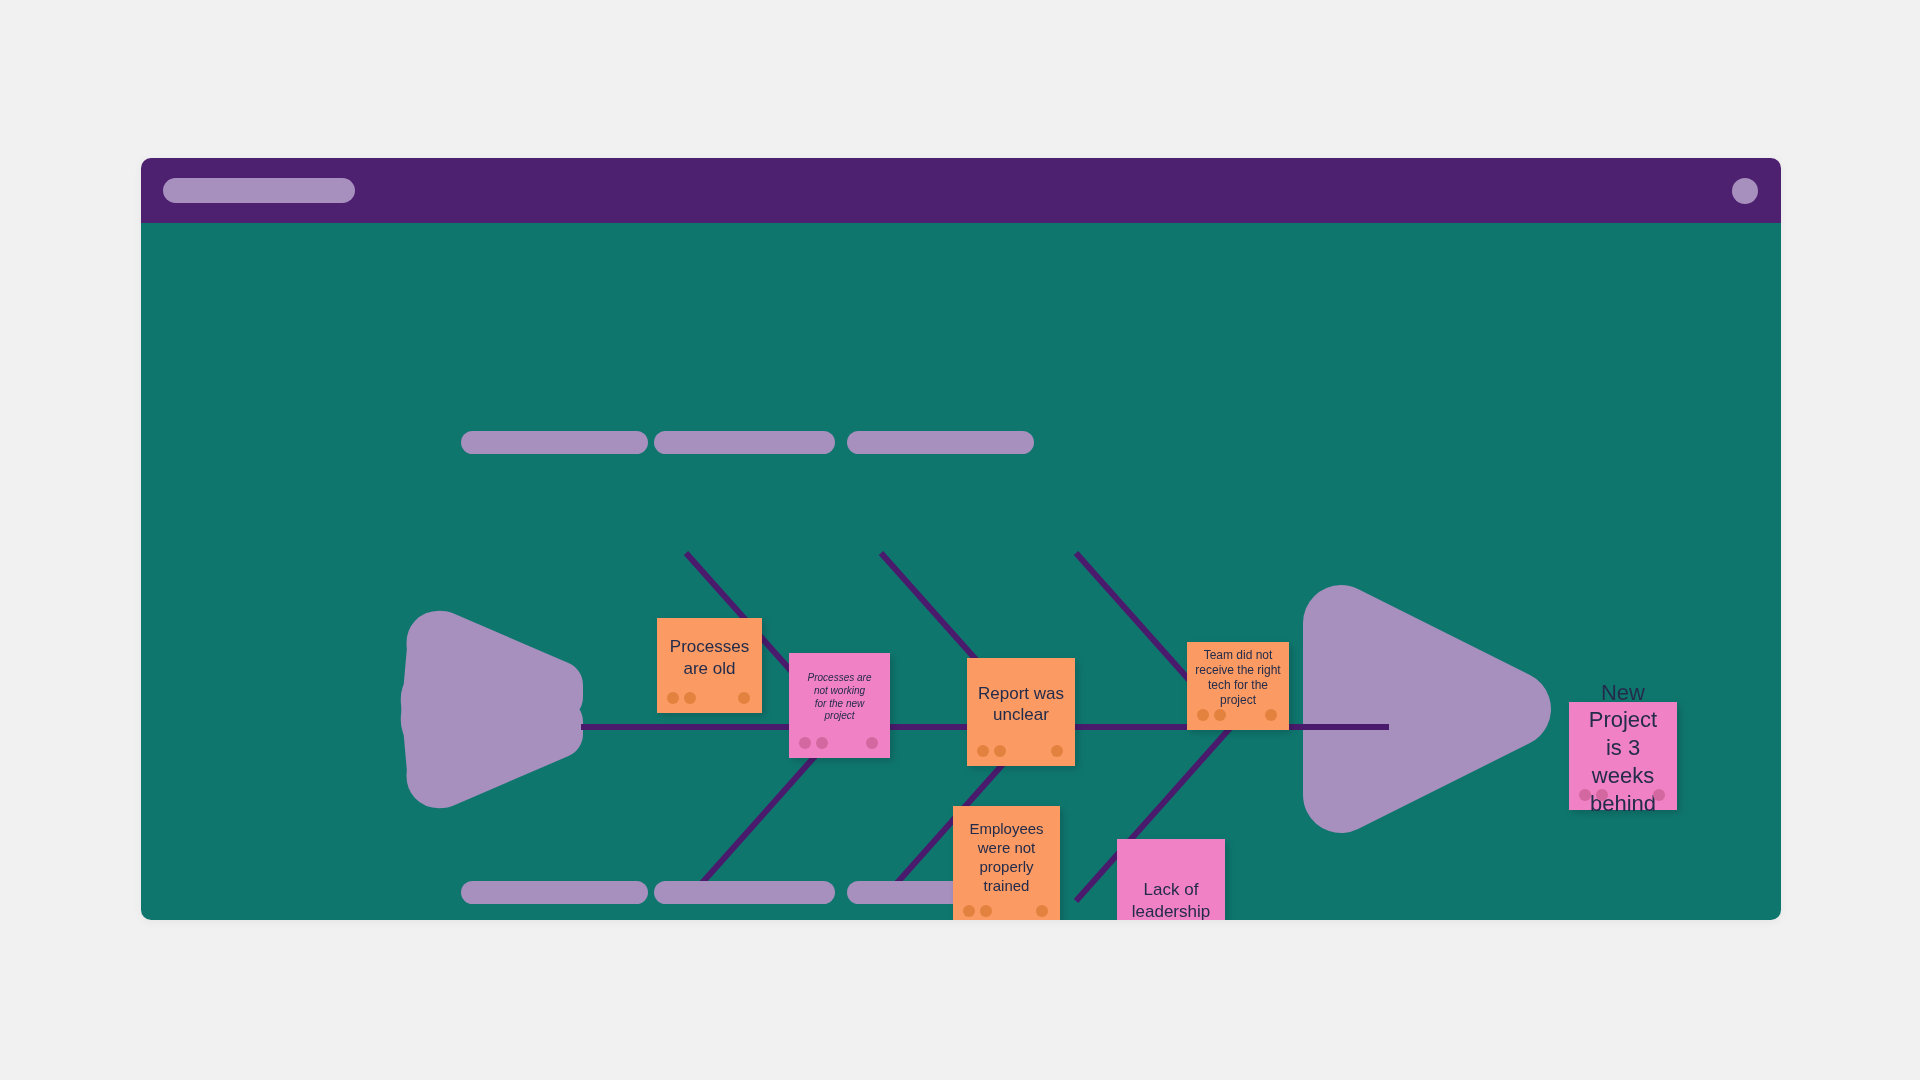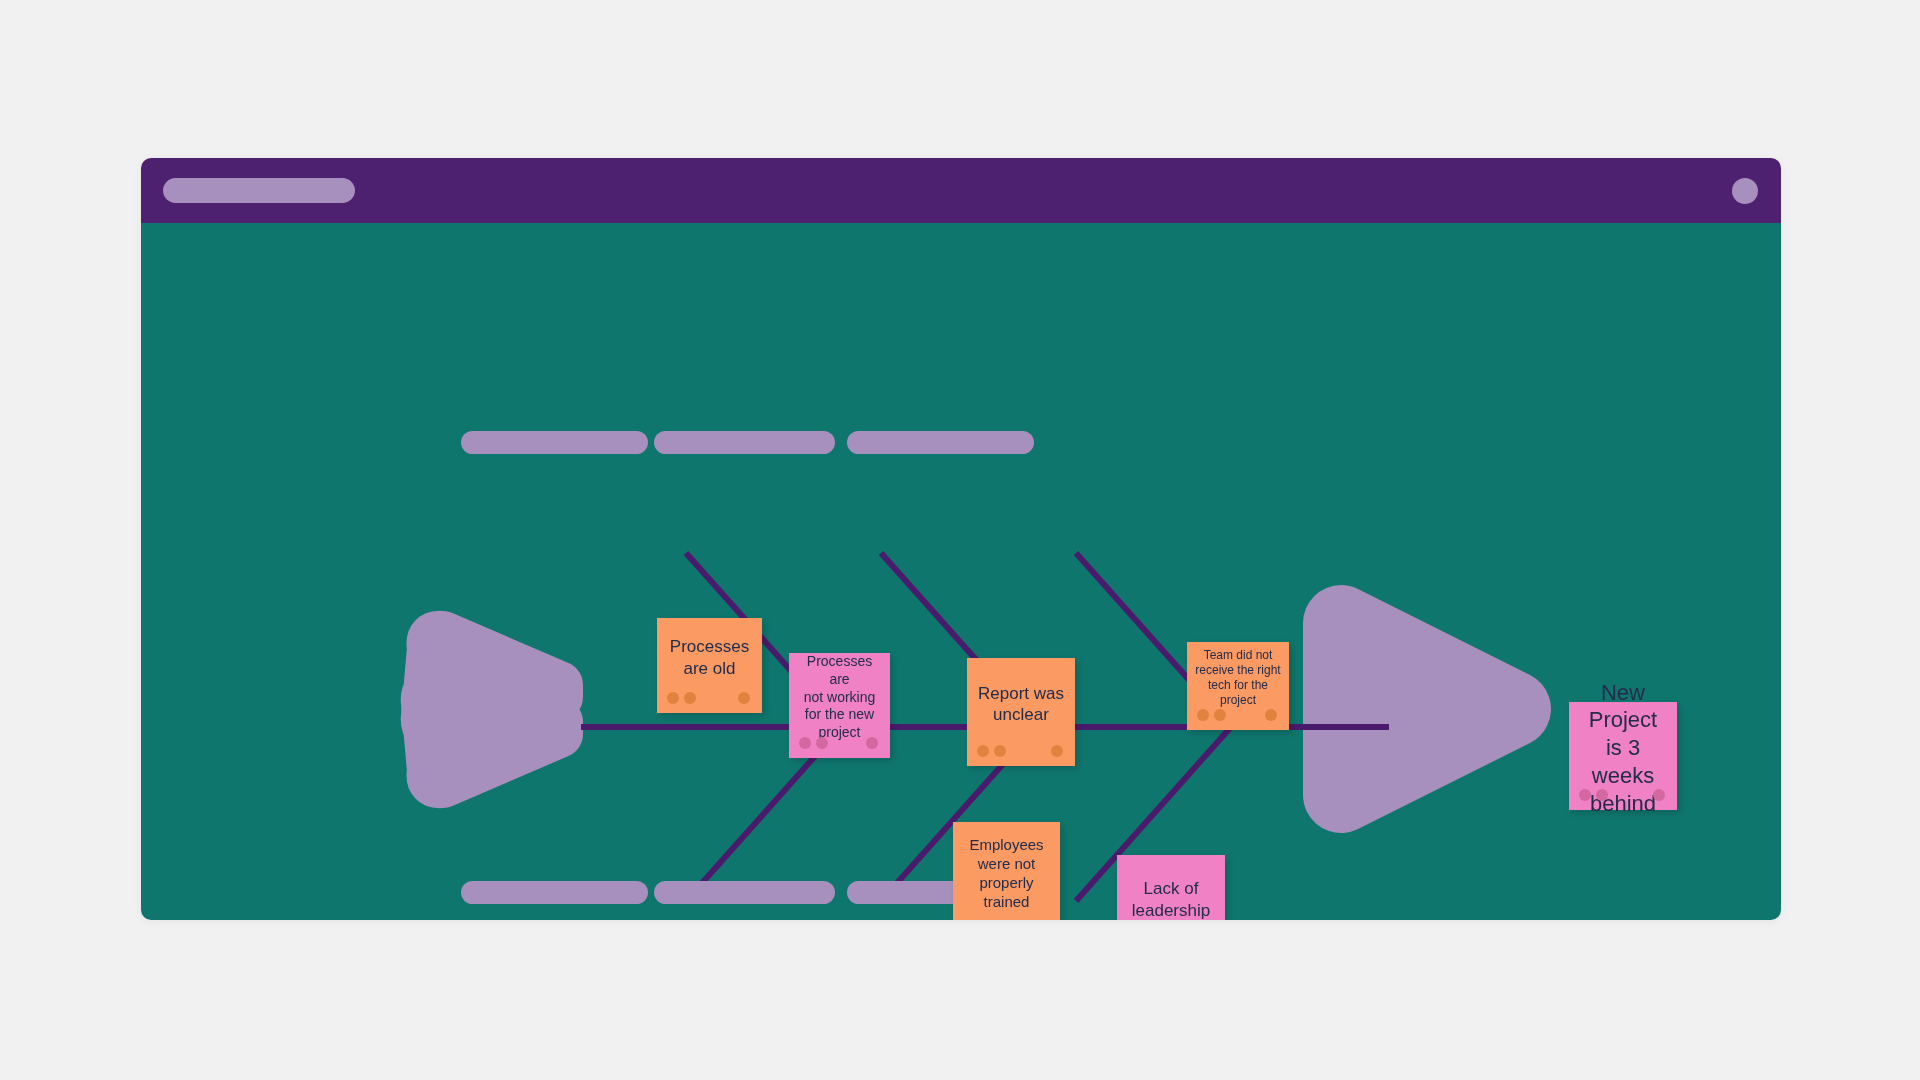--- a/index.html
+++ b/index.html
@@ -180,21 +180,21 @@
         <div class="note-text" style="font-size: 17px;">Processes
 are old</div>
         <div class="note-dots">
           <span class="dot dot-a"></span>
           <span class="dot dot-b"></span>
           <span class="dot dot-c"></span>
         </div>
       </div>
 
       <div class="note pink" id="n1" style="left: 648px; top: 430px; width: 101px; height: 105px;">
-        <div class="note-text" style="font-size: 14px;">Processes are
+        <div class="note-text" style="font-size: 10px; font-style: italic;">Processes are
 not working
 for the new
 project</div>
         <div class="note-dots">
           <span class="dot dot-a"></span>
           <span class="dot dot-b"></span>
           <span class="dot dot-c"></span>
         </div>
       </div>
 
@@ -213,33 +213,33 @@
 receive the right
 tech for the
 project</div>
         <div class="note-dots">
           <span class="dot dot-a"></span>
           <span class="dot dot-b"></span>
           <span class="dot dot-c"></span>
         </div>
       </div>
 
-      <div class="note orange" id="n4" style="left: 812px; top: 583px; width: 107px; height: 120px; margin-top: 16px;">
+      <div class="note orange" id="n4" style="left: 812px; top: 583px; width: 107px; height: 120px;">
         <div class="note-text" style="font-size: 15px;">Employees
 were not
 properly
 trained</div>
         <div class="note-dots">
           <span class="dot dot-a"></span>
           <span class="dot dot-b"></span>
           <span class="dot dot-c"></span>
         </div>
       </div>
 
-      <div class="note pink" id="n5" style="left: 976px; top: 632px; width: 108px; height: 105px;">
+      <div class="note pink" id="n5" style="left: 976px; top: 616px; width: 108px; height: 105px; justify-content: flex-end;">
         <div class="note-text" style="font-size: 17px;">Lack of
 leadership</div>
 
       </div>
 
       <div class="note pink" id="n6" style="left: 1428px; top: 479px; width: 108px; height: 108px;">
         <div class="note-text" style="font-size: 22px;">New Project
 is 3 weeks
 behind</div>
         <div class="note-dots">

